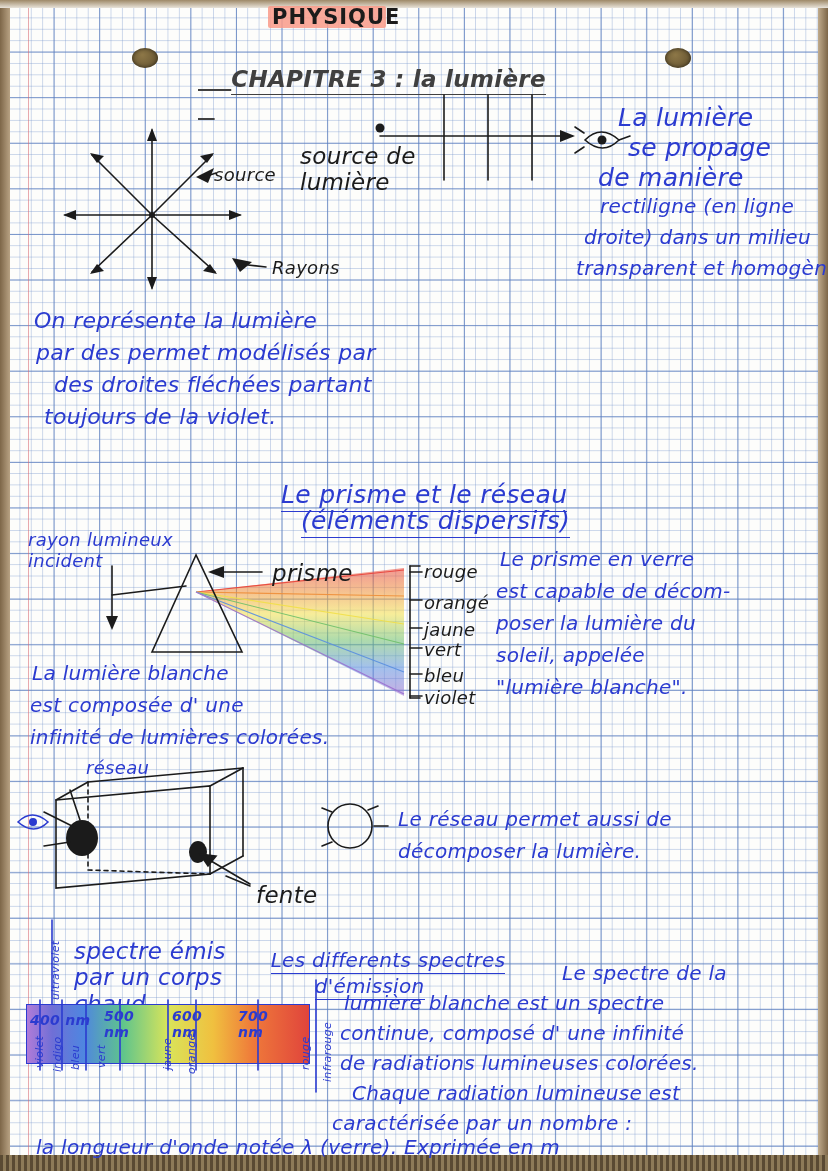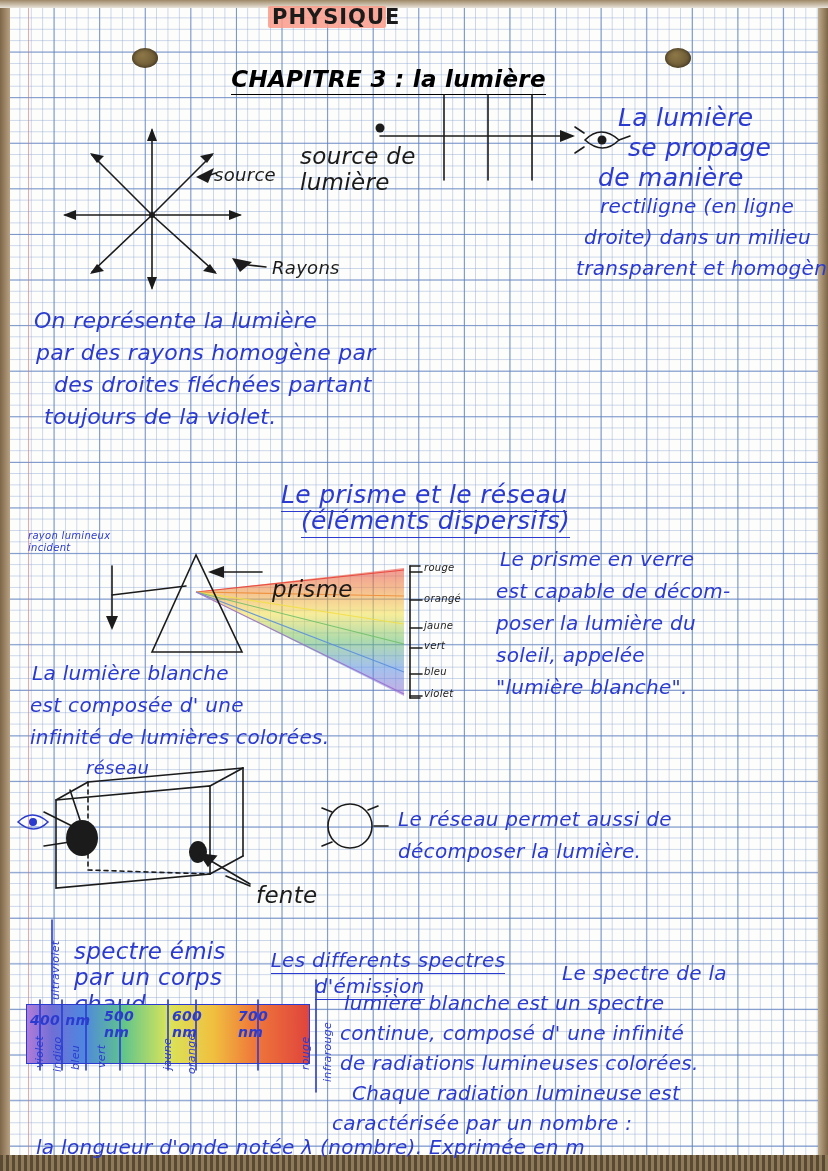--- a/index.html
+++ b/index.html
@@ -62,27 +62,27 @@
     position:absolute;
     color:#2b3bd0;
     font-family:"DejaVu Sans",sans-serif;
     font-style:italic;
     white-space:pre;
     line-height:1.15;
     letter-spacing:.3px;
   }
   .blk{color:#1b1b1b;}
   .t-title{
-    font-size:23px;font-weight:bold;color:#000000;
+    font-size:23px;font-weight:bold;color:#404040;text-decoration:underline;
   }
   .hl{
     position:absolute;background:#f99a88;opacity:.85;border-radius:2px;
   }
   .ul{border-bottom:1.6px solid currentColor;display:inline-block;padding-bottom:1px;}
-  .s14{font-size:14px}.s15{font-size:10px}
+  .s14{font-size:14px}.s15{font-size:18px}
   .s17{font-size:23px}.s18{font-size:18px}.s19{font-size:20px}
   .s20{font-size:20px}.s21{font-size:25px}.s22{font-size:22px}
   .tiny{font-size:11px}
   .rot90{transform:rotate(-90deg);transform-origin:left top;}
   svg{position:absolute;overflow:visible;}
   .sk{stroke:#1b1b1b;fill:none;stroke-width:1.6;stroke-linecap:round;}
   .skb{stroke:#2b3bd0;fill:none;stroke-width:1.6;stroke-linecap:round;}
   .dash{stroke-dasharray:4 4;}
 </style>
 </head>
@@ -165,21 +165,21 @@
 lumière</div>
 
   <div class="hw s21" style="left:618px;top:104px">La lumière</div>
   <div class="hw s21" style="left:628px;top:134px">se propage</div>
   <div class="hw s21" style="left:598px;top:164px">de manière</div>
   <div class="hw s20" style="left:600px;top:195px">rectiligne (en ligne</div>
   <div class="hw s20" style="left:584px;top:226px">droite) dans un milieu</div>
   <div class="hw s20" style="left:576px;top:257px">transparent et homogène.</div>
 
   <div class="hw s22" style="left:34px;top:308px">On représente la lumière</div>
-  <div class="hw s22" style="left:36px;top:340px">par des rayons homogène par</div>
+  <div class="hw s22" style="left:36px;top:340px">par des permet modélisés par</div>
   <div class="hw s22" style="left:54px;top:372px">des droites fléchées partant</div>
   <div class="hw s22" style="left:44px;top:404px">toujours de la violet.</div>
 
   <div class="hw s21" style="left:248px;top:452px">
     <span class="ul">Le prisme et le réseau</span>
   </div>
   <div class="hw s21" style="left:268px;top:478px">
     <span class="ul">(éléments dispersifs)</span>
   </div>
 
@@ -222,21 +222,21 @@
       <line x1="410" y1="566" x2="420" y2="566"></line>
       <line x1="410" y1="698" x2="420" y2="698"></line>
       <line x1="410" y1="572" x2="422" y2="572"></line>
       <line x1="410" y1="600" x2="422" y2="600"></line>
       <line x1="410" y1="628" x2="422" y2="628"></line>
       <line x1="410" y1="648" x2="422" y2="648"></line>
       <line x1="410" y1="674" x2="422" y2="674"></line>
       <line x1="410" y1="696" x2="422" y2="696"></line>
     </g>
   </svg>
-  <div class="hw blk s17" style="left:272px;top:576px;font-style:italic">prisme</div>
+  <div class="hw blk s17" style="left:272px;top:560px;font-style:italic">prisme</div>
 
   <div class="hw blk s15" style="left:424px;top:562px">rouge</div>
   <div class="hw blk s15" style="left:424px;top:593px">orangé</div>
   <div class="hw blk s15" style="left:424px;top:620px">jaune</div>
   <div class="hw blk s15" style="left:424px;top:640px">vert</div>
   <div class="hw blk s15" style="left:424px;top:666px">bleu</div>
   <div class="hw blk s15" style="left:424px;top:688px">violet</div>
 
   <div class="hw s19" style="left:500px;top:548px">Le prisme en verre</div>
   <div class="hw s19" style="left:496px;top:580px">est capable de décom-</div>
@@ -345,15 +345,15 @@
   <div class="hw tiny rot90" style="left:162px;top:1070px">jaune</div>
   <div class="hw tiny rot90" style="left:186px;top:1074px">orangé</div>
   <div class="hw tiny rot90" style="left:300px;top:1070px">rouge</div>
 
   <div class="hw s19" style="left:562px;top:962px">Le spectre de la</div>
   <div class="hw s19" style="left:344px;top:992px">lumière blanche est un spectre</div>
   <div class="hw s19" style="left:340px;top:1022px">continue, composé d' une infinité</div>
   <div class="hw s19" style="left:340px;top:1052px">de radiations lumineuses colorées.</div>
   <div class="hw s19" style="left:352px;top:1082px">Chaque radiation lumineuse est</div>
   <div class="hw s19" style="left:332px;top:1112px">caractérisée par un nombre :</div>
-  <div class="hw s19" style="left:36px;top:1136px">la longueur d'onde notée λ (nombre). Exprimée en m</div>
+  <div class="hw s19" style="left:36px;top:1136px">la longueur d'onde notée λ (verre). Exprimée en m</div>
 
 </div>
 
 </body></html>

